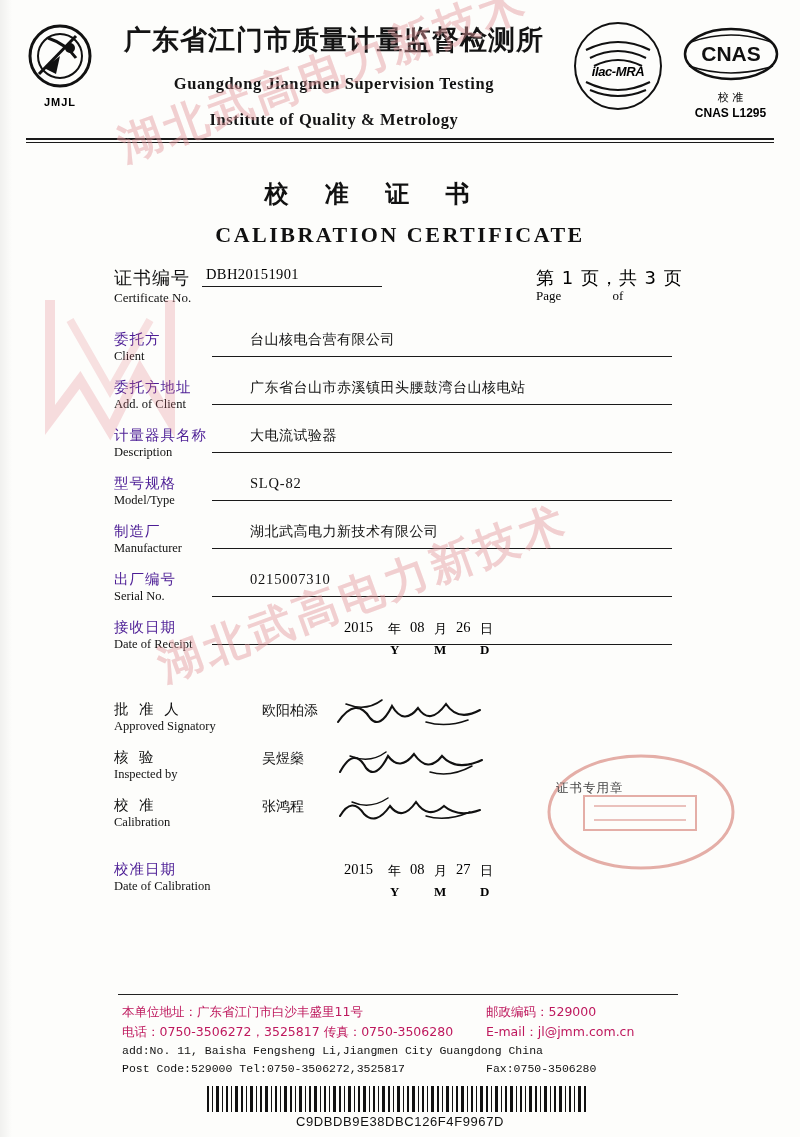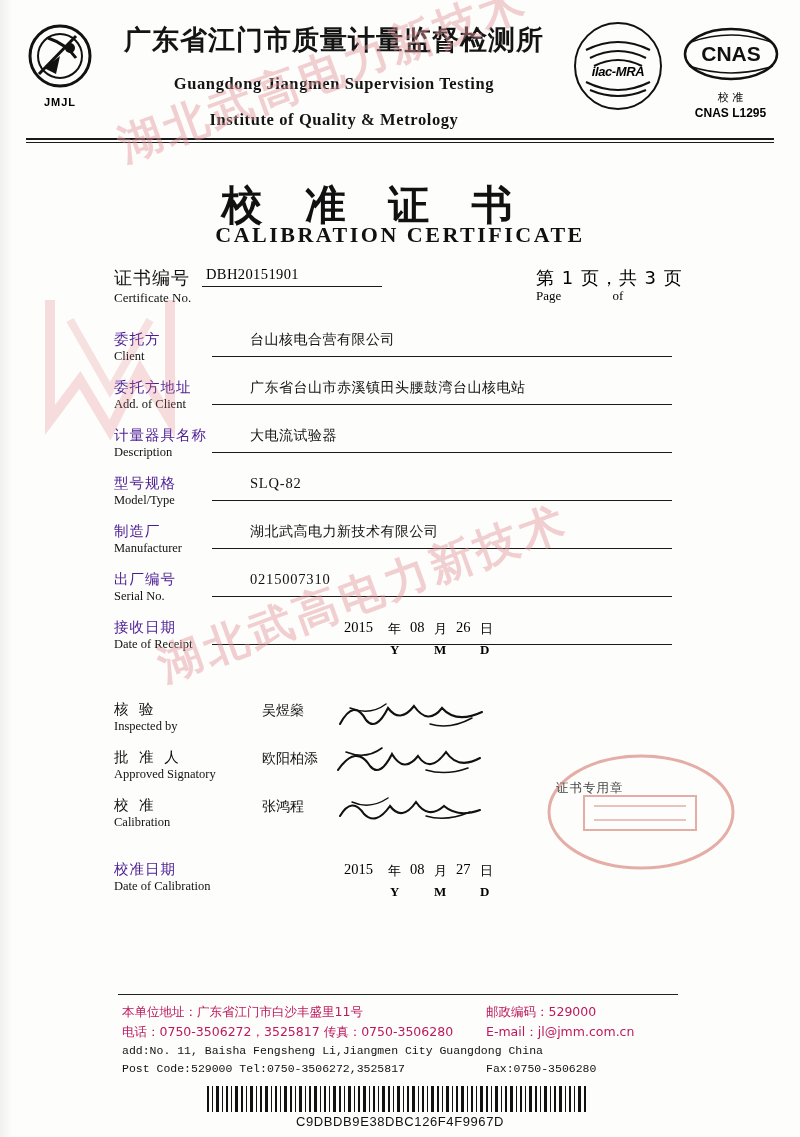--- a/index.html
+++ b/index.html
@@ -130,21 +130,21 @@
   }
   .rule.r1 { top: 138px; }
   .rule.r2 { top: 142px; border-top: 1px solid #1a1a1a; }
   
   .title-cn {
     position: absolute;
     left: 0; top: 178px;
     width: 748px;
     text-align: center;
     font-family: "DejaVu Sans", sans-serif;
-    font-size: 41px;
+    font-size: 24px;
     font-weight: bold;
     letter-spacing: 14px;
     color: #111;
   }
   .title-en {
     position: absolute;
     left: 0; top: 222px;
     width: 800px;
     text-align: center;
     font-family: "Liberation Serif", serif;
@@ -506,36 +506,36 @@
 
   <div class="sigs">
 
     <svg class="seal-stamp" viewBox="0 0 210 150">
       <ellipse cx="105" cy="72" rx="92" ry="56" fill="none" stroke="#c0392b" stroke-width="3"></ellipse>
       <rect x="48" y="56" width="112" height="34" fill="none" stroke="#c0392b" stroke-width="2"></rect>
       <path d="M58 66 h92 M58 80 h92" stroke="#c0392b" stroke-width="1.4"></path>
     </svg>
 
     <div class="sig-row">
+      <div class="lbl-cn">批 准 人</div>
+      <div class="lbl-en">Approved Signatory</div>
+      <div class="name">欧阳柏添</div>
+      <svg class="sig-scribble" viewBox="0 0 170 42">
+        <path d="M8 30 Q26 4 40 26 Q50 38 62 14 Q74 34 88 16 Q100 34 116 12 Q128 30 150 18" fill="none" stroke="#111" stroke-width="2.1" stroke-linecap="round"></path>
+        <path d="M16 12 Q36 20 52 8 M96 30 Q116 36 138 28" fill="none" stroke="#111" stroke-width="1.6" stroke-linecap="round"></path>
+      </svg>
+    </div>
+
+    <div class="sig-row">
       <div class="lbl-cn">核 验</div>
       <div class="lbl-en">Inspected by</div>
       <div class="name">吴煜燊</div>
       <svg class="sig-scribble" viewBox="0 0 170 42">
         <path d="M10 32 Q24 6 36 28 Q46 40 58 16 Q70 32 84 14 Q98 34 112 16 Q126 32 152 20" fill="none" stroke="#111" stroke-width="2.1" stroke-linecap="round"></path>
         <path d="M20 16 Q40 24 56 12 M100 32 Q120 38 142 26" fill="none" stroke="#111" stroke-width="1.5" stroke-linecap="round"></path>
-      </svg>
-    </div>
-
-    <div class="sig-row">
-      <div class="lbl-cn">批 准 人</div>
-      <div class="lbl-en">Approved Signatory</div>
-      <div class="name">欧阳柏添</div>
-      <svg class="sig-scribble" viewBox="0 0 170 42">
-        <path d="M8 30 Q26 4 40 26 Q50 38 62 14 Q74 34 88 16 Q100 34 116 12 Q128 30 150 18" fill="none" stroke="#111" stroke-width="2.1" stroke-linecap="round"></path>
-        <path d="M16 12 Q36 20 52 8 M96 30 Q116 36 138 28" fill="none" stroke="#111" stroke-width="1.6" stroke-linecap="round"></path>
       </svg>
     </div>
 
     <div class="sig-row">
       <div class="lbl-cn">校 准</div>
       <div class="lbl-en">Calibration</div>
       <div class="name">张鸿程</div>
       <svg class="sig-scribble" viewBox="0 0 170 42">
         <path d="M10 28 Q22 8 34 26 Q46 38 60 18 Q72 34 86 14 Q98 32 114 18 Q128 30 150 22" fill="none" stroke="#111" stroke-width="2.1" stroke-linecap="round"></path>
         <path d="M22 14 Q40 22 58 10 M96 28 Q116 34 140 24" fill="none" stroke="#111" stroke-width="1.5" stroke-linecap="round"></path>

